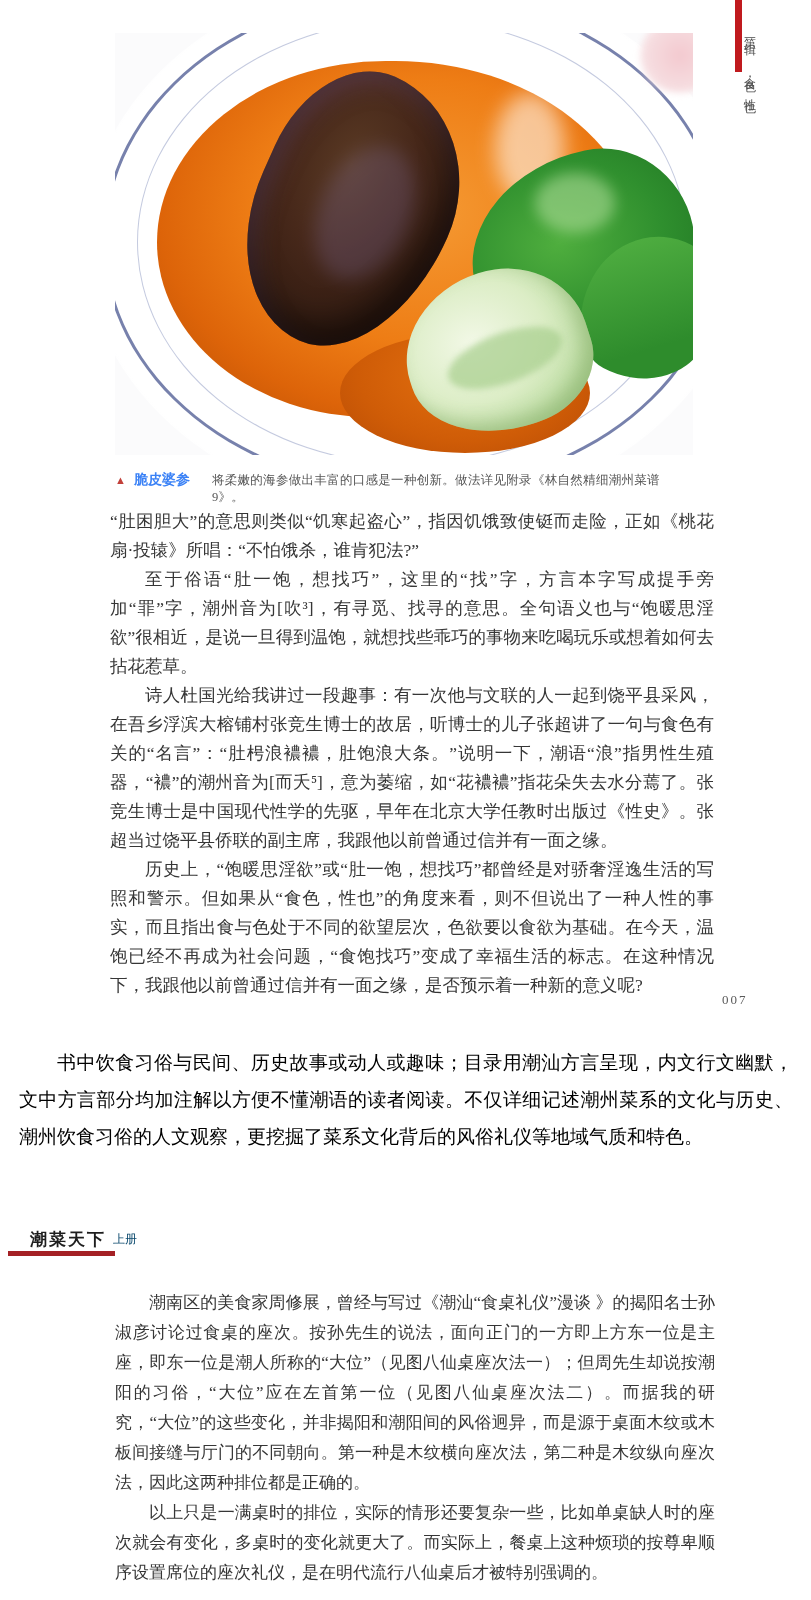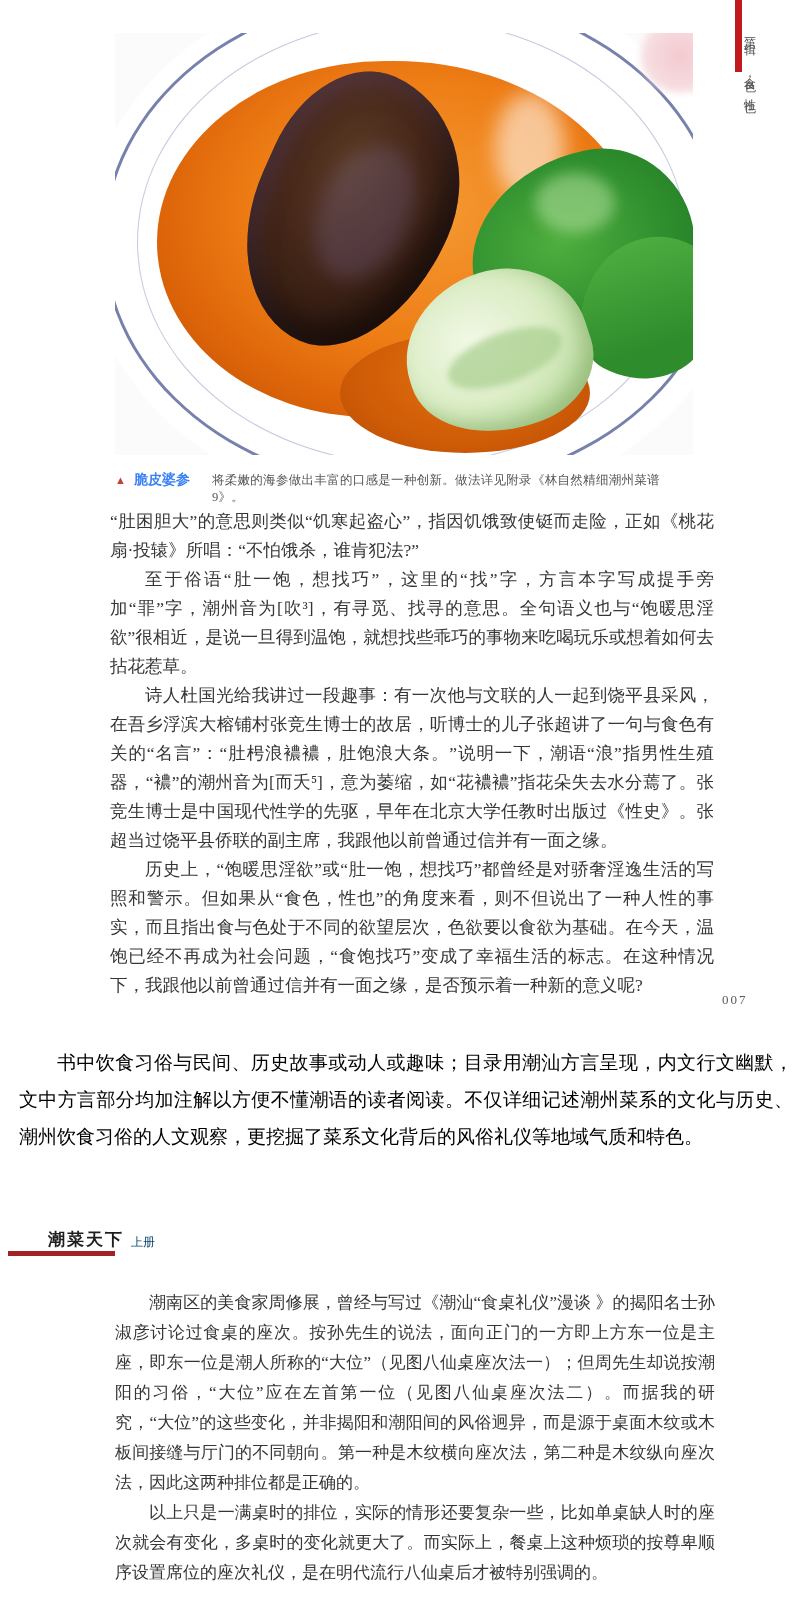--- a/index.html
+++ b/index.html
@@ -76,21 +76,21 @@
               color:#5a5a5a; letter-spacing:2px; }
 
   
   .divider-band { position:absolute; left:19px; top:1036px; width:774px;
                   font-family:"Liberation Sans", sans-serif;
                   font-size:19px; line-height:37px; color:#000000;
                   text-align:justify;margin-top:8px; }
   .divider-band p { text-indent:2em; }
 
   
-  .book-head { position:absolute; left:30px; top:1228px; display:flex; align-items:flex-end;margin-left:18px; }
+  .book-head { position:absolute; left:30px; top:1228px; display:flex; align-items:center; }
   .book-head .title { font-weight:bold; font-size:17px; color:#1e1e1e; letter-spacing:2px; }
   .book-head .vol { font-size:12px; color:#0c4a6e; margin-left:7px; }
   .head-rule { position:absolute; left:8px; top:1251px; width:107px; height:5px; background:#a42125; }
 
   
   .body2 { position:absolute; left:115px; top:1288px; width:600px;
            font-size:17px; line-height:30px; text-align:justify; color:#363636; }
   .body2 p { text-indent:2em; }
 </style>
 </head>

